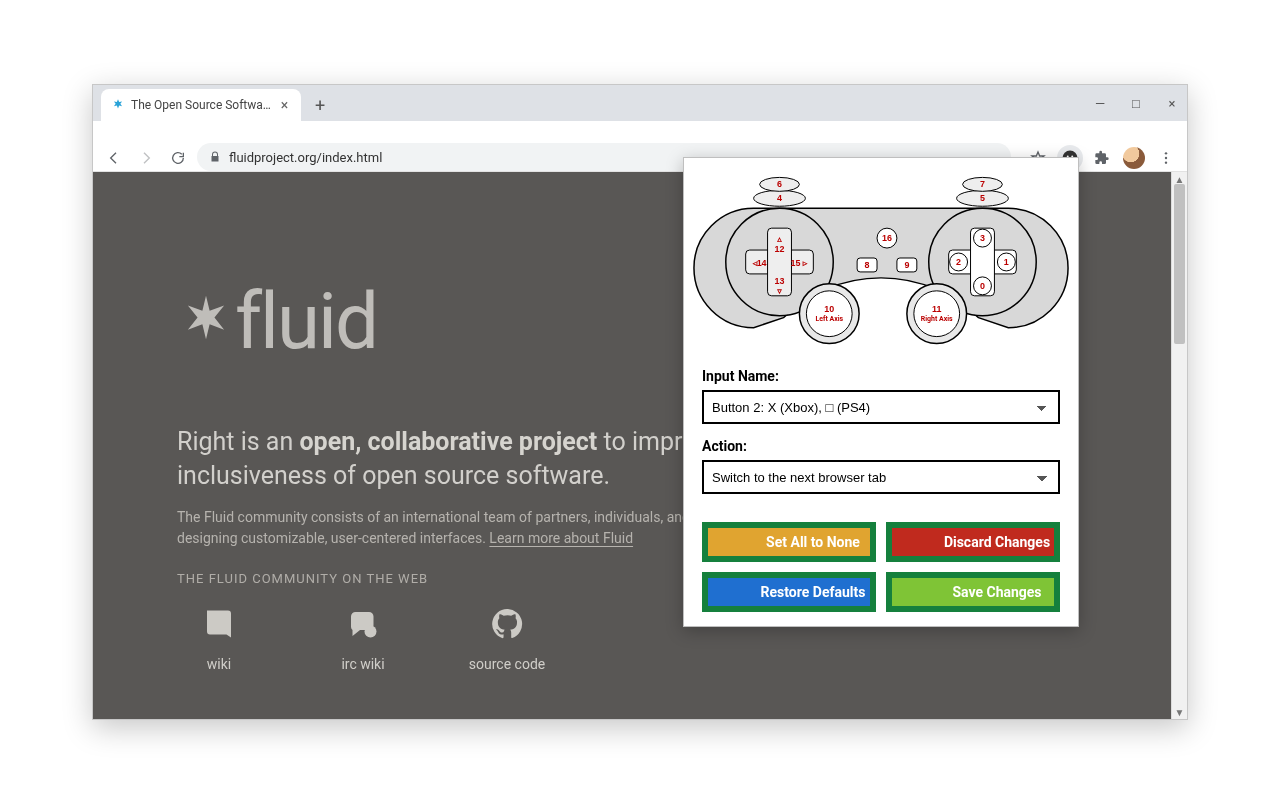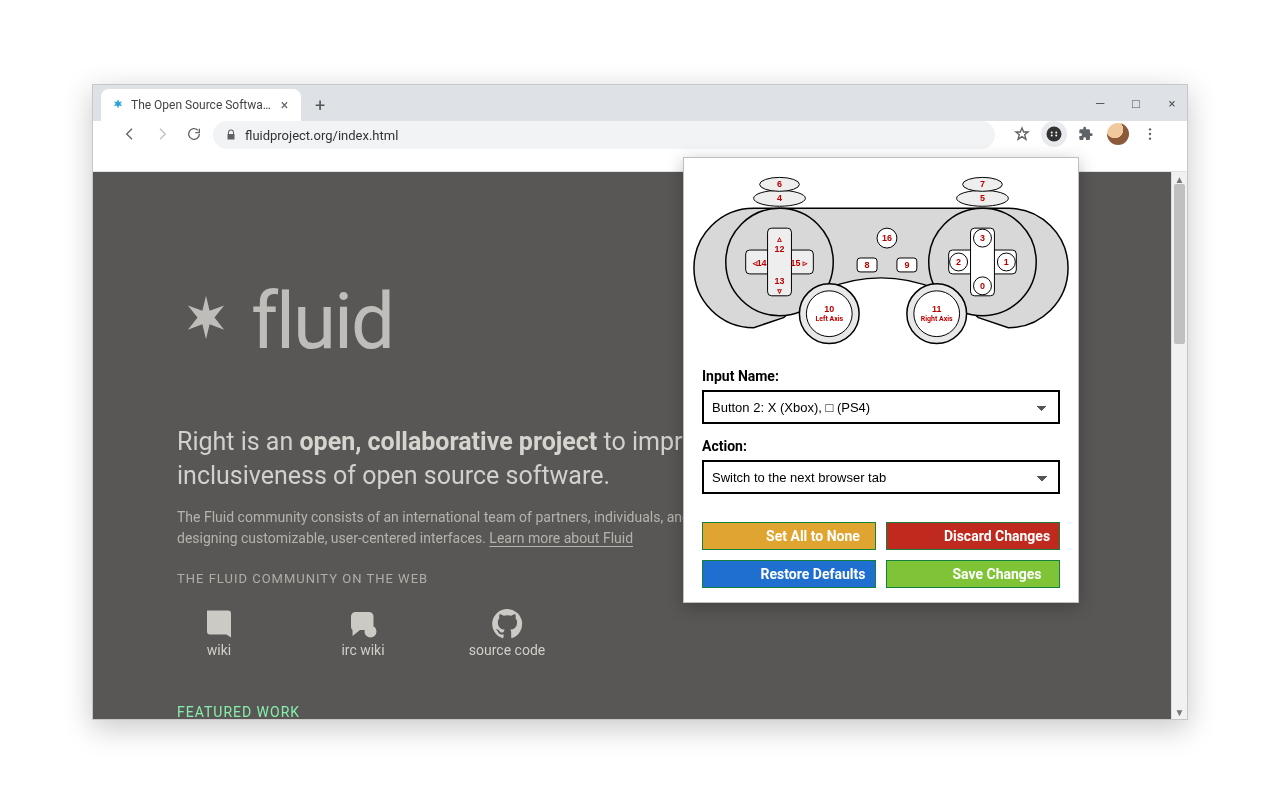--- a/index.html
+++ b/index.html
@@ -47,22 +47,22 @@
   .tab .title { white-space: nowrap; overflow: hidden; text-overflow: ellipsis; width: 150px; }
   .tab .close { width: 14px; height: 14px; display:flex;align-items:center;justify-content:center; color:#666; font-size:14px; }
   .newtab { width:26px;height:26px;display:flex;align-items:center;justify-content:center;color:#555;font-size:18px;margin-left:6px;margin-bottom:3px;border-radius:50%; }
   .win-controls { position:absolute; right:6px; top:0; height:36px; display:flex; align-items:center; gap:18px; color:#555; font-size:13px;}
   .win-controls span { width:18px; text-align:center; }
   
   .addrbar {
     height: 51px;
     background: #fff;
     border-bottom: 1px solid #e2e2e2;
-    display:flex; align-items:flex-start;
-    padding: 0 24px;
+    display:flex; align-items:flex-end;
+    padding: 0 8px;
     gap: 6px;
   }
   .nav-icon { width:26px;height:26px;display:flex;align-items:center;justify-content:center;color:#5f6368;border-radius:50%; }
   .nav-icon svg { width:16px;height:16px;stroke:#5f6368;stroke-width:2;fill:none; }
   .omnibox {
     flex:1; height:28px; background:#f1f3f4; border-radius:14px;
     display:flex; align-items:center; padding:0 12px; gap:8px;
     font-size:13px; color:#333;
   }
   .omnibox .lock { width:12px;height:12px; }
@@ -74,30 +74,30 @@
   .viewport { flex:1; position:relative; background:#595755; overflow:hidden; }
   .scrolltrack { position:absolute; right:0; top:0; bottom:0; width:16px; background:#f1f1f1; border-left:1px solid #dcdcdc;}
   .scrollthumb { position:absolute; left:2px; right:2px; top:12px; height:160px; background:#c0c0c0; border-radius:2px;}
   .scrolltrack .arrow { position:absolute; left:0; right:0; height:14px; display:flex;align-items:center;justify-content:center;color:#777;font-size:10px;}
   
   .page {
     position:absolute; left:0; right:16px; top:0; bottom:0;
     color:#dcdad6;
     padding-left: 84px;
   }
-  .logo-row { display:flex; align-items:center; gap:16px; margin-top:104px;}
+  .logo-row { display:flex; align-items:center; gap:0; margin-top:104px;}
   .logo-star svg { width:58px;height:58px; fill:#bfbdb9;}
   .logo-text { font-size:78px; font-weight:400; color:#bfbdb9; letter-spacing:-2px;}
   .headline { margin-top:58px; font-size:25px; line-height:1.35; color:#d2d0cc; max-width:820px; font-weight:400;}
   .headline b { font-weight:700; color:#d6d4cf;}
   .subtext { margin-top:14px; font-size:14px; line-height:1.5; color:#b6b3ae; max-width:720px;}
   .subtext u { text-decoration: underline; text-underline-offset:3px;margin-top:32px;}
   .community-label { margin-top:22px; font-size:13px; letter-spacing:1px; color:#b0ada8; font-weight:400;}
   .icons-row { display:flex; gap:60px; margin-top:20px;}
-  .icon-item { display:flex; flex-direction:column; align-items:center; width:84px;}
+  .icon-item { display:flex; flex-direction:column; align-items:center; gap:14px; width:84px;}
   .icon-item svg { width:36px; height:36px; fill:#cccac5;}
   .icon-item .lbl { font-size:14px; color:#d0cec9; text-align:center;}
   .featured { margin-top:46px; font-size:14px; letter-spacing:1px; color:#86efac;}
   
   .popup {
     position:absolute;
     right: 108px; top: 72px;
     width: 396px;
     background:#fff;
     border:1px solid #bfbfbf;
@@ -115,22 +115,22 @@
     border:2px solid #000; background:#fff;
     font-size:13px; padding:0 8px;
     appearance:none; -webkit-appearance:none;
     background-image: linear-gradient(45deg, transparent 50%, #555 50%), linear-gradient(135deg, #555 50%, transparent 50%);
     background-position: calc(100% - 16px) 14px, calc(100% - 11px) 14px;
     background-size: 5px 5px, 5px 5px;
     background-repeat: no-repeat;
   }
   .btn-grid { display:grid; grid-template-columns:1fr 1fr; gap:10px; margin-top:28px;}
   .btn {
-    height:28px; display:flex; align-items:center; justify-content:center;
-    border:1px solid #15803d; color:#fff; font-size:14px; font-weight:700;
+    height:40px; display:flex; align-items:center; justify-content:center;
+    border:6px solid #15803d; color:#fff; font-size:14px; font-weight:700;
     cursor:pointer;
     padding-left:48px;
   }
   .btn-orange { background:#e0a430; }
   .btn-blue   { background:#1f6fd0; }
   .btn-red    { background:#c02a1e; }
   .btn-green  { background:#7fc436; }
 </style>
 </head>
 <body>

